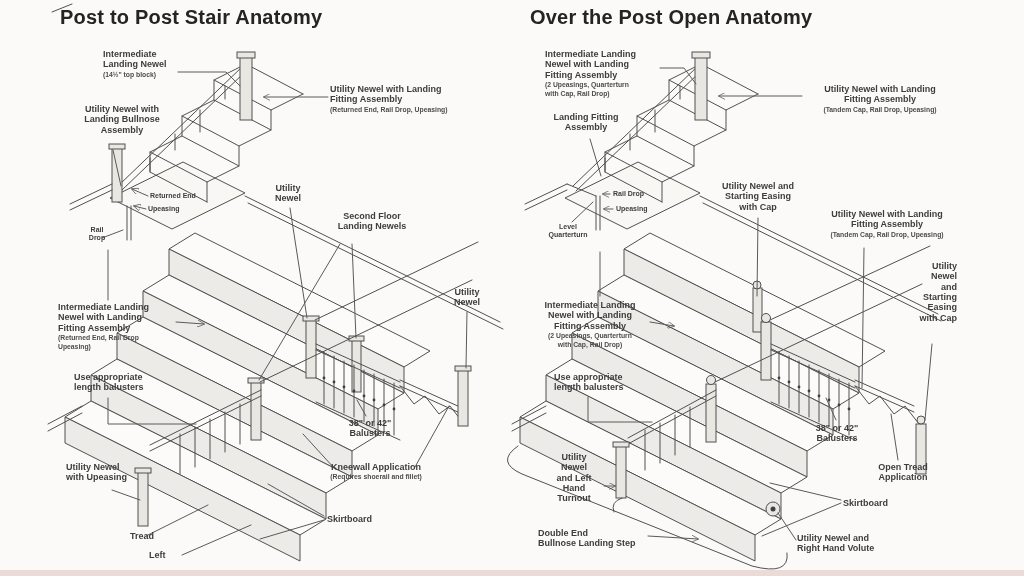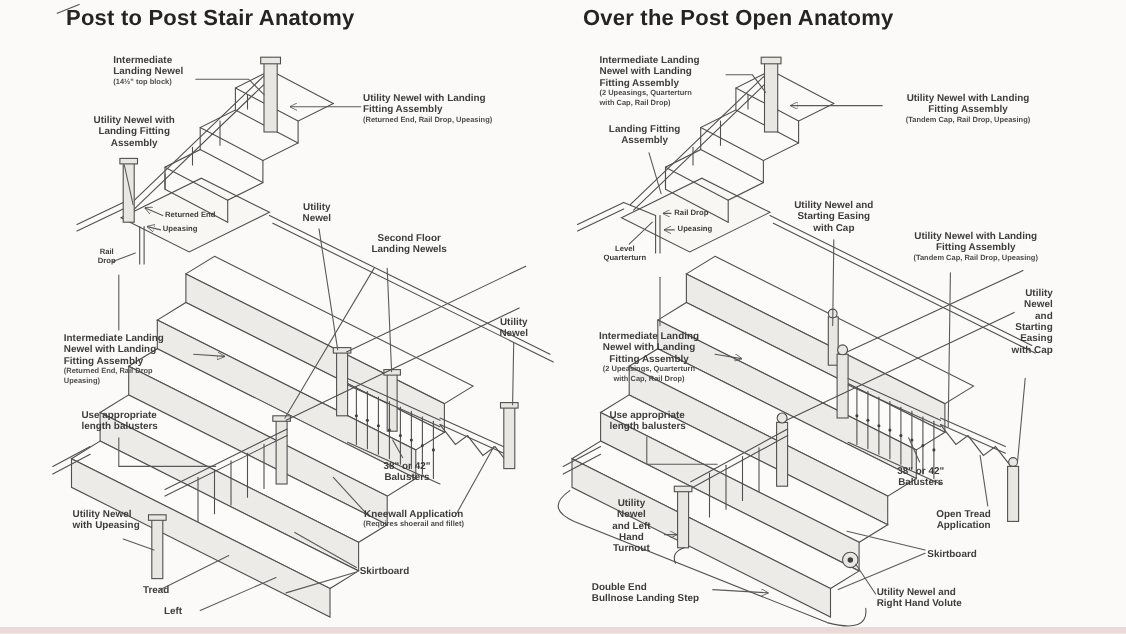--- a/index.html
+++ b/index.html
@@ -255,21 +255,21 @@
 <div class="title" style="left:60px;top:6px;width:420px">Post to Post Stair Anatomy</div>
 <div class="title" style="left:530px;top:6px;width:440px">Over the Post Open Anatomy</div>
 
 <div class="lbl" style="left:103px;top:49px">
   <span class="t">Intermediate
 Landing Newel</span>
   <span class="s">(14½" top block)</span>
 </div>
 <div class="lbl c" style="left:68px;top:104px;width:108px">
   <span class="t">Utility Newel with
-Landing Fitting
+Landing Bullnose
 Assembly</span>
 </div>
 <div class="lbl" style="left:330px;top:84px">
   <span class="t">Utility Newel with Landing
 Fitting Assembly</span>
   <span class="s">(Returned End, Rail Drop, Upeasing)</span>
 </div>
 <div class="lbl sm" style="left:150px;top:192px">
   <span class="t">Returned End</span>
 </div>
@@ -377,21 +377,21 @@
 with Cap, Rail Drop)</span>
 </div>
 <div class="lbl" style="left:554px;top:372px">
   <span class="t">Use appropriate
 length balusters</span>
 </div>
 <div class="lbl c" style="left:802px;top:423px;width:70px">
   <span class="t">38" or 42"
 Balusters</span>
 </div>
-<div class="lbl c" style="left:839px;top:462px;width:74px">
+<div class="lbl c" style="left:866px;top:462px;width:74px">
   <span class="t">Open Tread
 Application</span>
 </div>
 <div class="lbl" style="left:843px;top:498px">
   <span class="t">Skirtboard</span>
 </div>
 <div class="lbl c" style="left:546px;top:452px;width:56px">
   <span class="t">Utility
 Newel
 and Left

